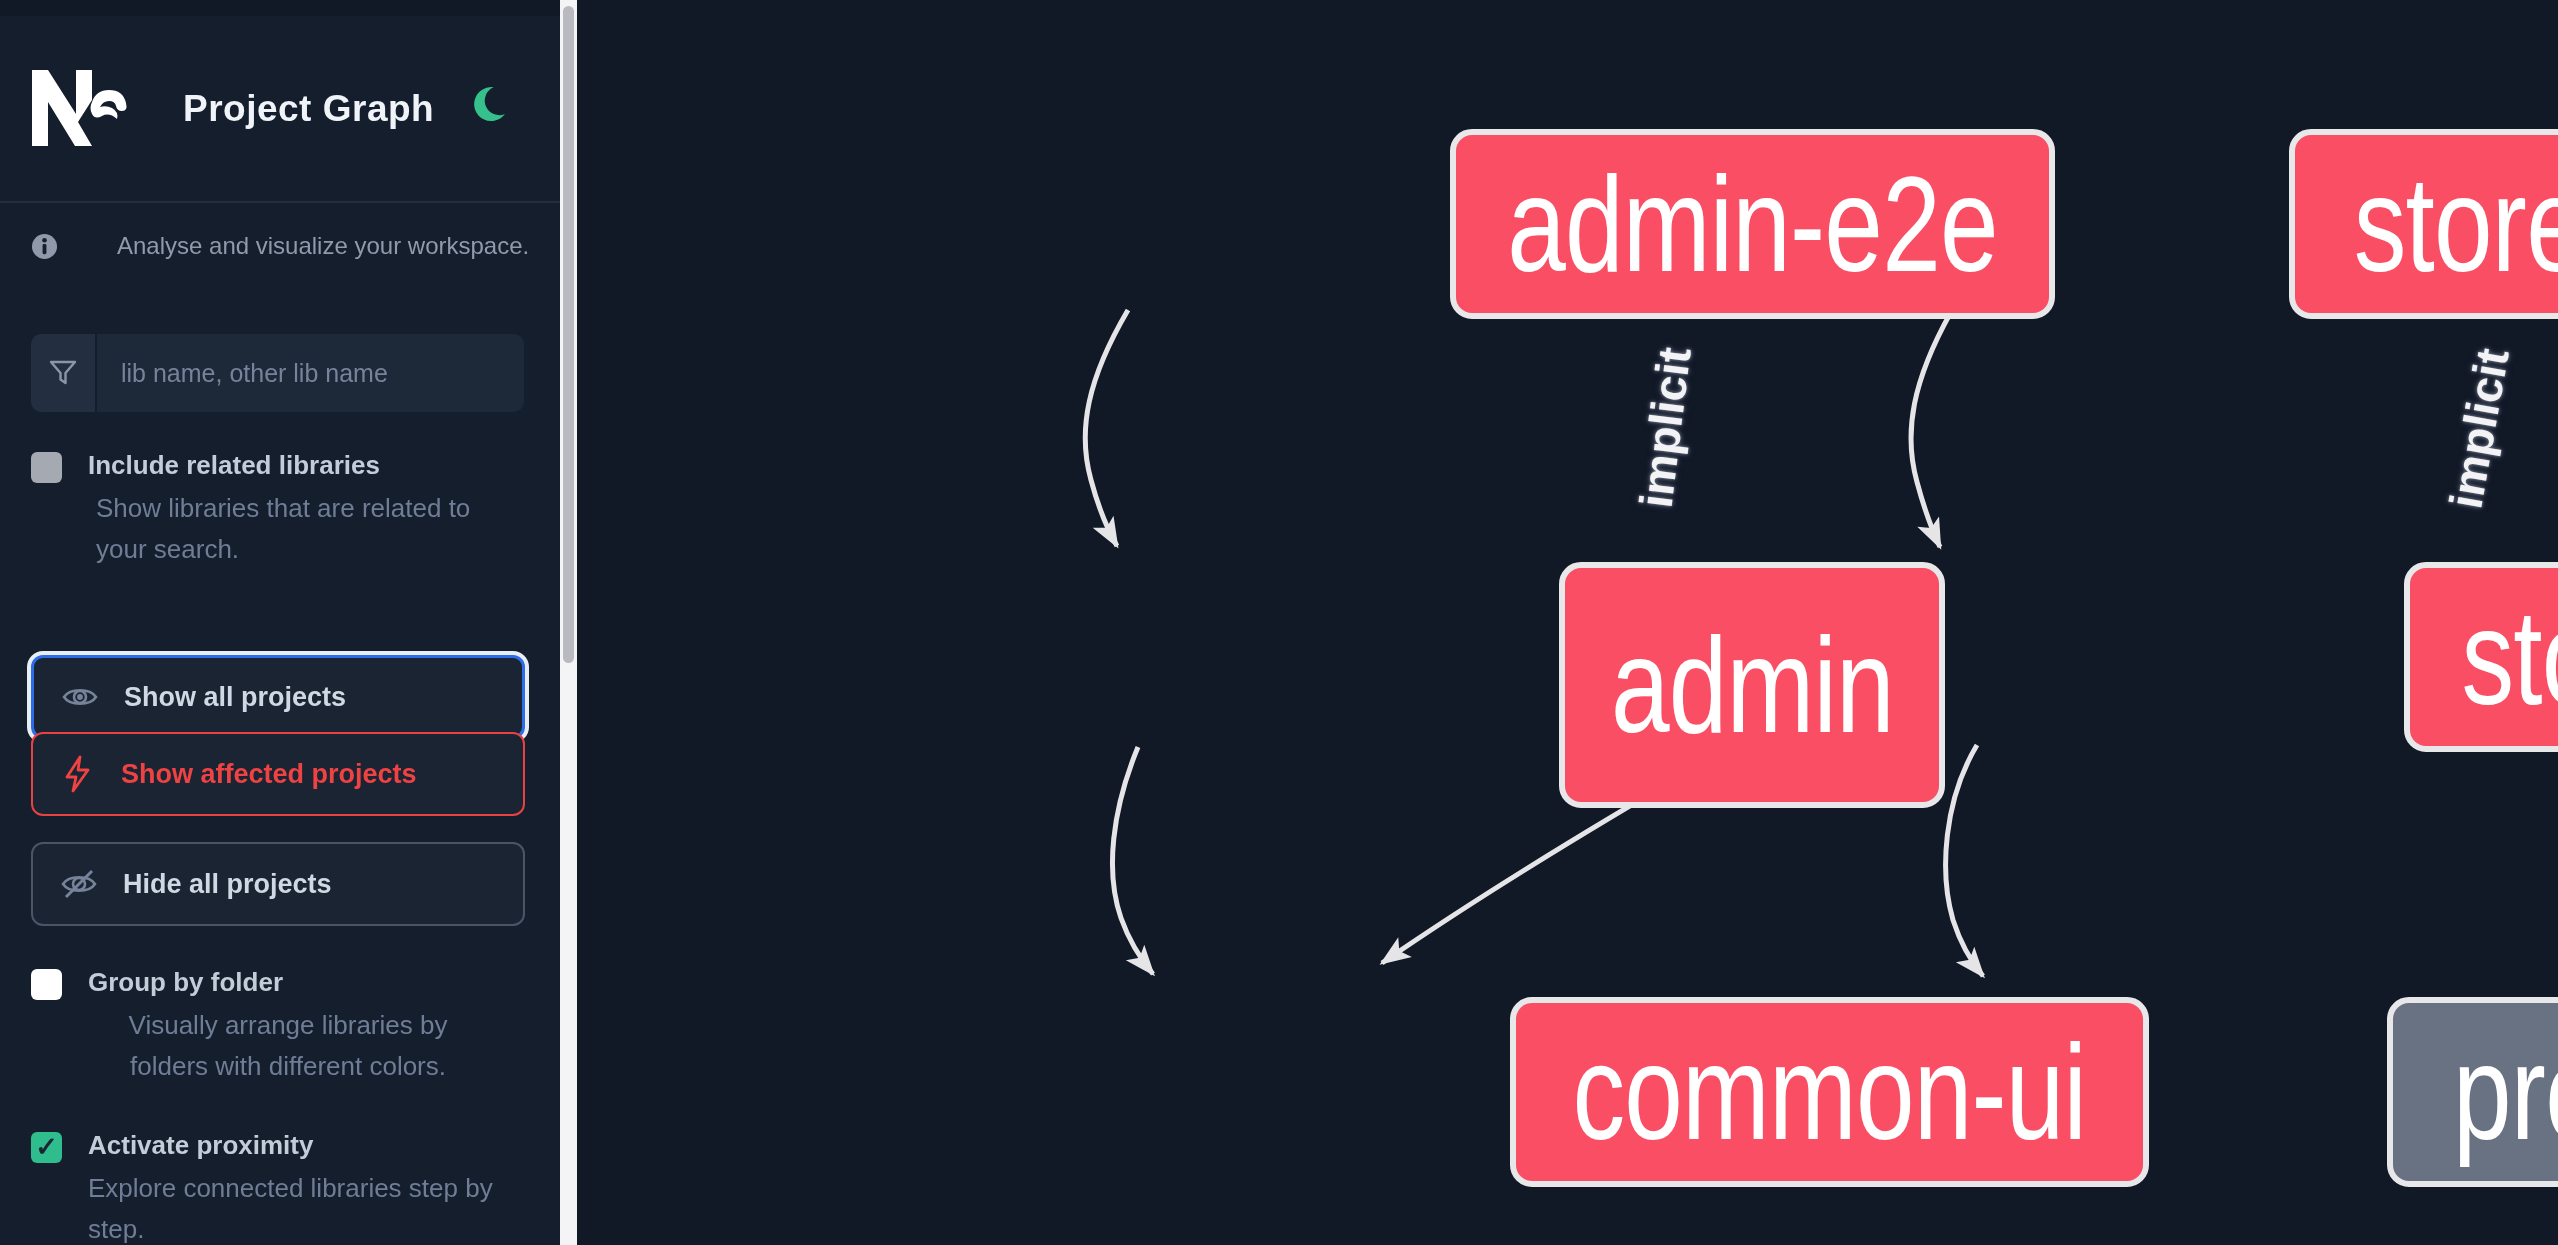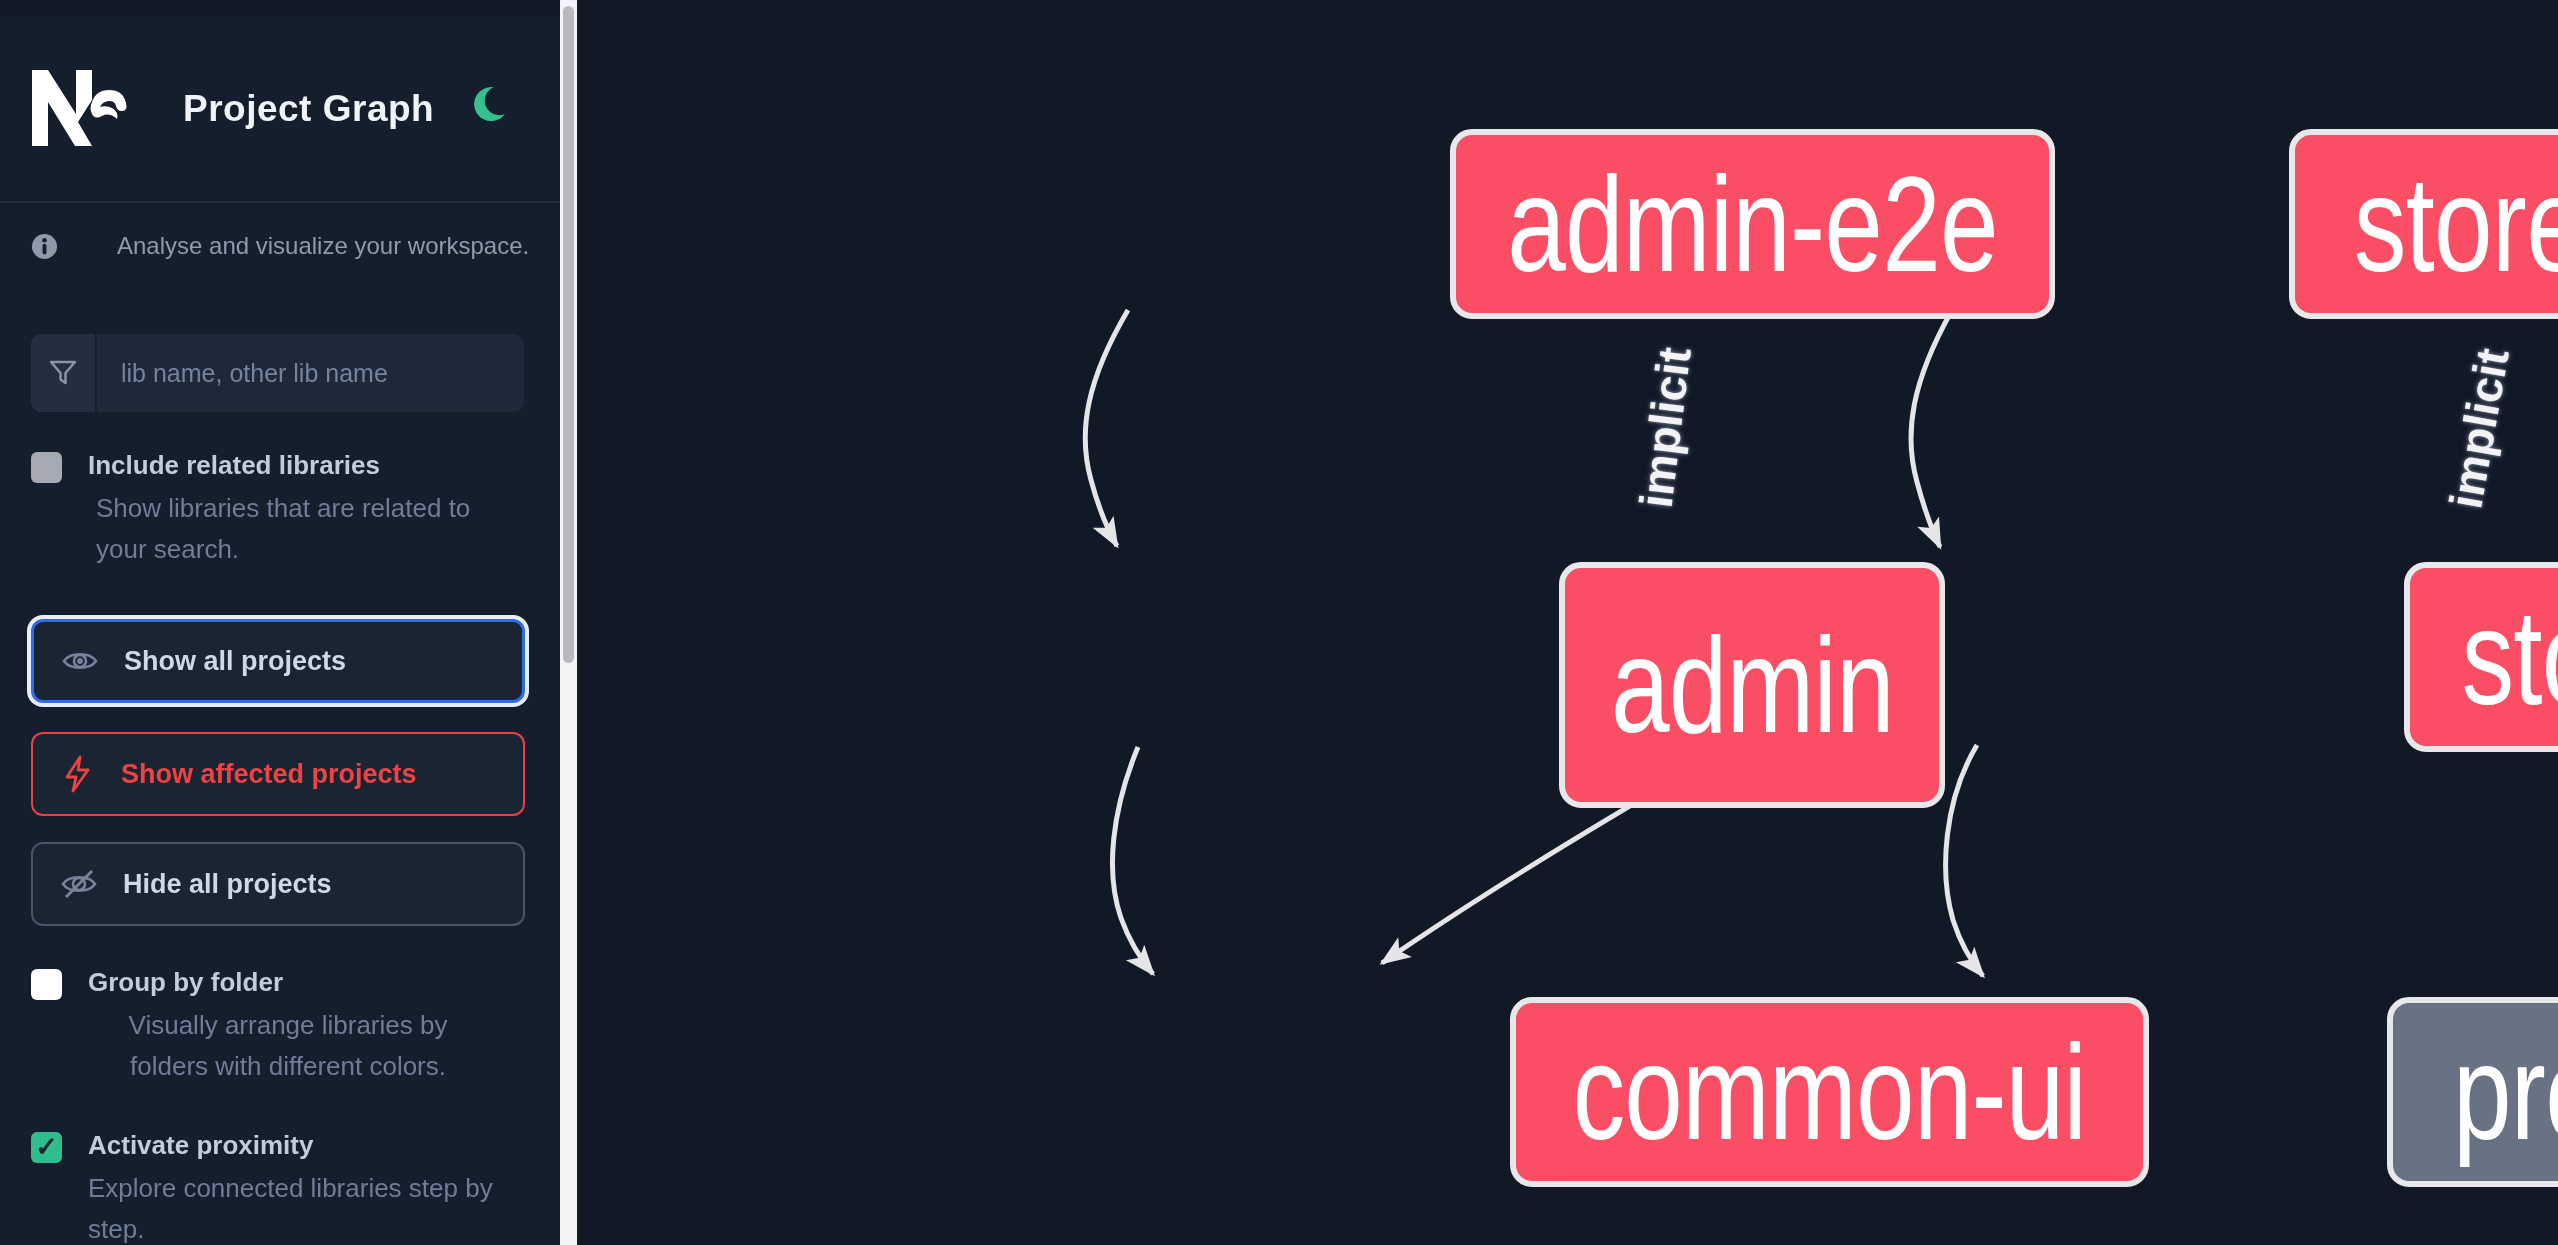--- a/index.html
+++ b/index.html
@@ -39,21 +39,21 @@
   .opt-label { position:absolute; left:57px; top:0; font-size:26px; font-weight:700;
                color:#c3ccd9; white-space:nowrap; }
   .opt-desc  { position:absolute; left:57px; top:38px; font-size:26px; line-height:41px;
                color:#6f7d96; width:420px; }
 
   .sb-btn { position:absolute; left:31px; width:494px; height:84px; background:#1a2433;
             border-radius:12px; display:flex; align-items:center; cursor:pointer;
             border:2px solid #4a5568; font-family:"Liberation Sans",sans-serif; }
   .sb-btn .btn-ico { margin:0 26px 0 28px; display:flex; flex:none; }
   .sb-btn .btn-label { font-size:27px; font-weight:700; color:#cfd8e3; white-space:nowrap; }
-  .btn-focused { border:3px solid #2e6ce8; box-shadow:0 0 0 4px #e9edf4; }
+  .btn-focused { border:3px solid #2e6ce8; box-shadow:0 0 0 4px #e9edf4;margin-top:36px; }
   .btn-affected { border:2px solid #ea4142; }
   .btn-affected .btn-label { color:#ee4243; }
 
   .stepper { position:absolute; left:115px; top:1236px; width:326px; height:40px;
              display:flex; border:2px solid #434e60; border-radius:10px 10px 0 0;
              background:#1b2533; overflow:hidden; }
   .stepper .seg { height:100%; }
   .stepper .seg + .seg { border-left:2px solid #434e60; }
 
   

